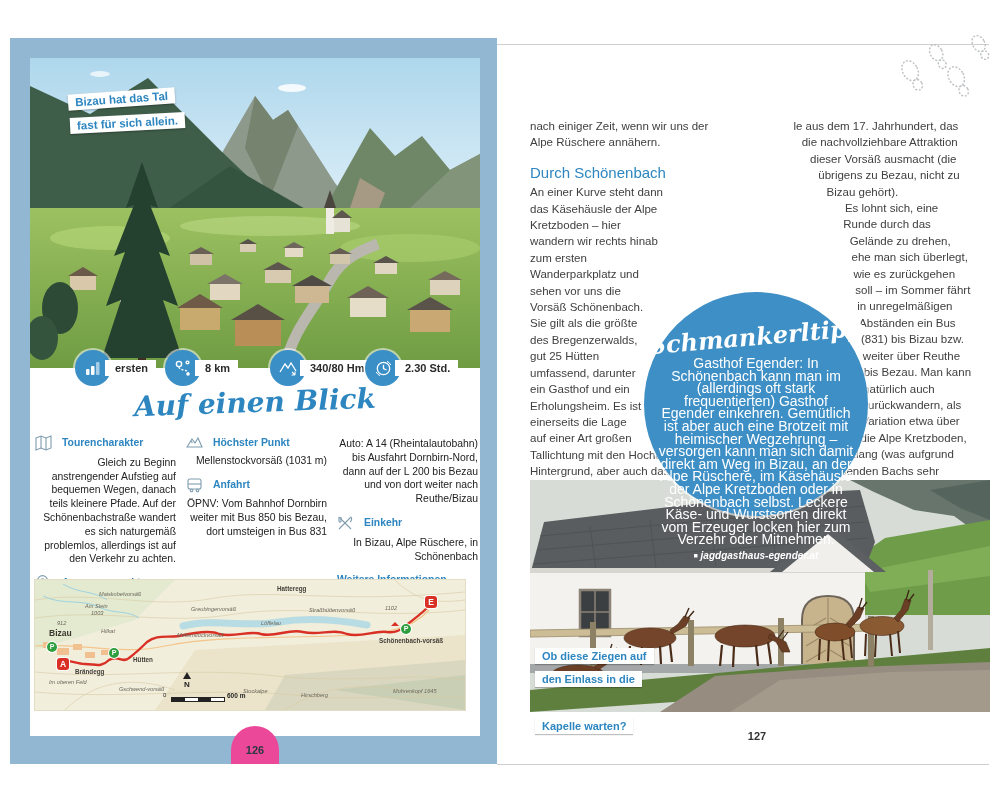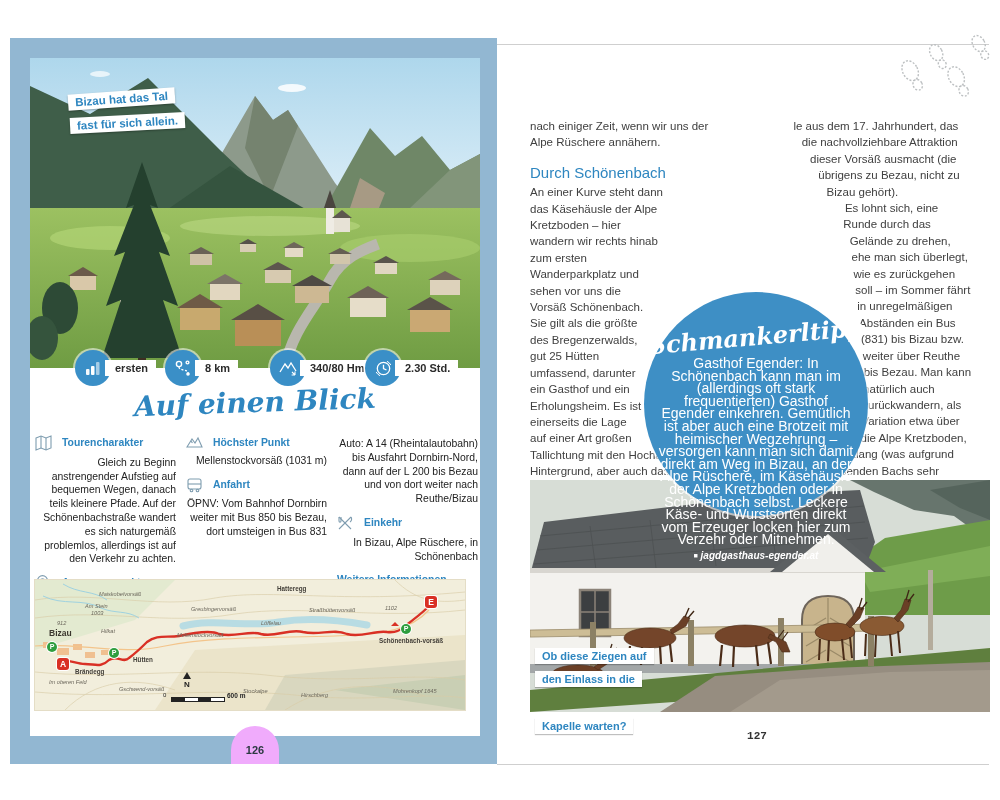--- a/index.html
+++ b/index.html
@@ -48,21 +48,21 @@
   .pk{position:absolute;width:10px;height:10px;border-radius:50%;background:#2f9e3f;color:#fff;
       font-size:7px;font-weight:bold;text-align:center;line-height:10px;box-shadow:0 0 0 1px #fff;}
   .mapn{position:absolute;left:148px;top:92px;font-size:8px;font-weight:bold;color:#222;text-align:center;}
   .mapn .tri{display:block;width:0;height:0;border-left:4px solid transparent;border-right:4px solid transparent;
              border-bottom:7px solid #222;margin:0 auto 1px;}
   .scalebar{position:absolute;left:136px;top:117px;width:52px;height:3px;border:1px solid #222;
             background:linear-gradient(90deg,#222 0 25%,#fff 25% 50%,#222 50% 75%,#fff 75% 100%);}
   .sc0{position:absolute;left:128px;top:112px;font-size:6px;color:#222;}
   .sc600{position:absolute;left:192px;top:112px;font-size:6.5px;font-weight:bold;color:#222;}
 
-  .page-bump{position:absolute;left:221px;top:688px;width:48px;height:38px;background:#f0abfc;
+  .page-bump{position:absolute;left:221px;top:688px;width:48px;height:38px;background:#ec4899;
              border-radius:24px 24px 0 0;text-align:center;}
   .page-bump span{display:inline-block;margin-top:18px;font-size:11px;font-weight:bold;color:#2c3942;}
 
   
   .right-page{position:absolute;left:497px;top:30px;width:496px;height:736px;background:#fff;}
   .rp-topline{position:absolute;left:0;top:14px;width:492px;height:1px;background:#cfcfcf;}
   .rp-botline{position:absolute;left:0;top:734px;width:492px;height:1px;background:#cfcfcf;}
   .footprints{position:absolute;left:392px;top:0px;}
 
   .colA{position:absolute;left:33px;top:88px;width:218px;font-size:11.5px;line-height:16.4px;color:#404040;}
@@ -82,21 +82,21 @@
   .tip-link{margin-top:4px;font-size:10px;font-style:italic;font-weight:bold;}
   .tip-link .sqw{font-style:normal;font-size:7px;vertical-align:1px;}
 
   .rp-photo{position:absolute;left:33px;top:450px;width:460px;height:232px;overflow:hidden;}
   .cap{position:absolute;background:#fff;color:#2e86c0;font-weight:bold;font-size:11px;
        padding:2px 7px;box-shadow:0 1px 1px rgba(0,0,0,.25);white-space:nowrap;}
   .cap1{left:38px;top:618px;}
   .cap2{left:38px;top:641px;}
   .cap3{left:38px;top:664px;margin-top:24px;}
   .rp-num{position:absolute;left:200px;top:700px;width:120px;text-align:center;
-          font-size:11px;font-weight:bold;color:#333;font-family:Liberation Mono, monospace;}
+          font-size:11px;font-weight:bold;color:#333;}
 </style>
 </head>
 <body>
 
 <div class="canvas">
 
   <div class="left-page">
     <div class="lp-inner"></div>
 
     <div class="lp-photo">

